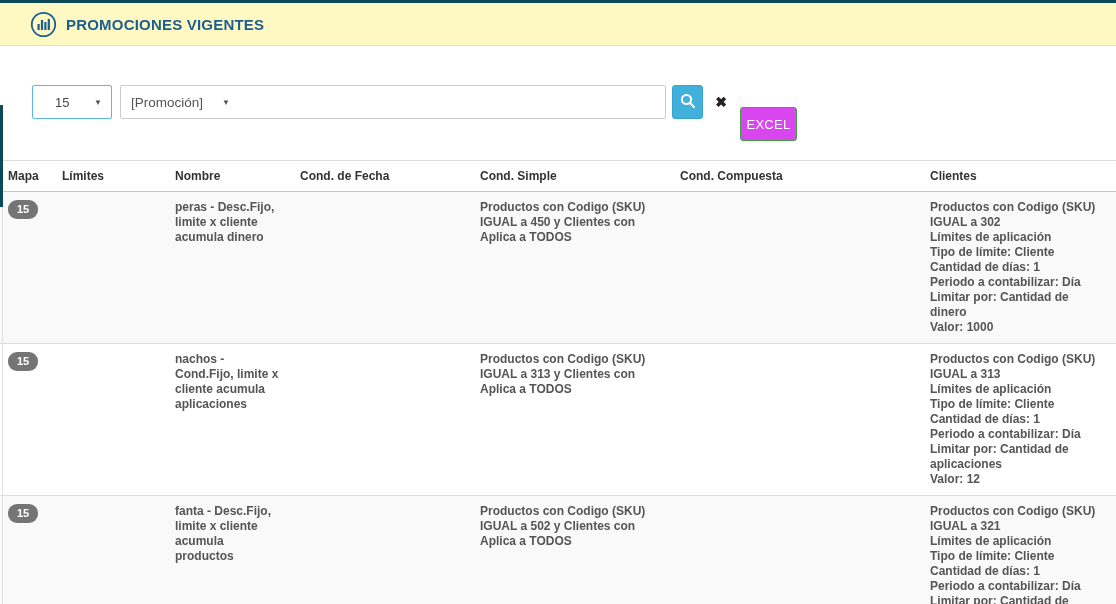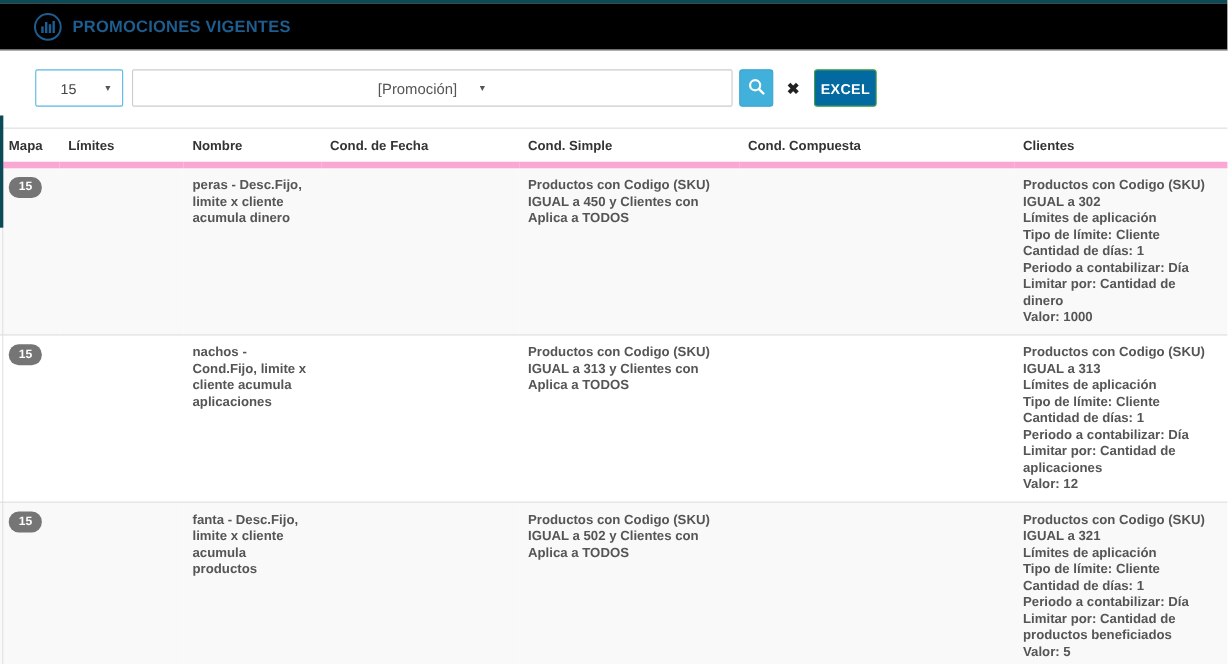--- a/index.html
+++ b/index.html
@@ -12,21 +12,21 @@
   }
   .topbar {
     position: absolute; top: 0; left: 0; right: 0; height: 3px;
     background: #0c4a57;
   }
   .page-header {
     display: flex; align-items: center; gap: 9px;
     padding: 8px 0 7px 30px;
     margin-top: 3px;
     border-bottom: 1px solid #ddd;
-    background: #000000;
+    background: #fef9c3;
   }
   .page-header h1 {
     font-size: 15px; font-weight: 700; letter-spacing: .2px;
     color: #1d5d90; text-transform: uppercase;
   }
   .chart-icon svg { display: block; }
   .toolbar {
     display: flex; align-items: center;
     margin: 17px 0 0 32px;
   }
@@ -36,47 +36,47 @@
     background: #fff;
     display: flex; align-items: center; justify-content: space-between;
     padding: 0 9px 0 22px;
     font-size: 13px; color: #444; cursor: pointer;
   }
   .caret { font-size: 8px; color: #555; }
   .promo-combobox {
     width: 546px; height: 34px; margin-left: 8px;
     border: 1px solid #ccc; border-radius: 2px;
     background: #fff;
-    display: flex; align-items: center; justify-content: center;
+    display: flex; align-items: center; justify-content: flex-start;
     padding: 0 10px; font-size: 13.5px; color: #555; cursor: pointer; gap: 19px;
   }
   .btn { height: 34px; border-radius: 3px; cursor: pointer; border: none;
     display: inline-flex; align-items: center; justify-content: center; }
   .btn-search {
     width: 31px; margin-left: 6px;
     background: #41b1dc; border: 1px solid #3aa5cf;
   }
   .btn-clear {
     width: 28px; margin-left: 4px;
     background: transparent; color: #222; font-size: 14px; font-weight: 700;
   }
   .btn-excel {
     width: 57px; margin-left: 5px;
-    background: #0369a1; border: 1px solid #43a043;
-    color: #fff; font-size: 13px; font-weight: 700; letter-spacing: .3px;
+    background: #d946ef; border: 1px solid #43a043;
+    color: #fff; font-size: 13px; font-weight: 400; letter-spacing: .3px; margin-top: 44px;
   }
   .promo-table {
     width: 100%; margin-top: 19px;
     border-collapse: collapse;
     font-size: 12px; color: #555;
     table-layout: fixed;
   }
   .promo-table th {
     text-align: left; font-weight: 700; color: #333; font-size: 12px;
-    padding: 8px; border-top: 1px solid #ddd; border-bottom: 6px solid #f9a8d4;
+    padding: 8px; border-top: 1px solid #ddd; border-bottom: 1px solid #f9a8d4;
     white-space: nowrap; overflow: hidden;
   }
   .promo-table td {
     vertical-align: top; padding: 8px;
     border-top: 1px solid #ddd;
     line-height: 15px;
   }
   .promo-table tbody tr:first-child td { border-top: none; }
   .promo-table tbody tr:nth-child(odd) { background: #f9f9f9; }
   .promo-table tbody tr:nth-child(1) { height: 133px; }

